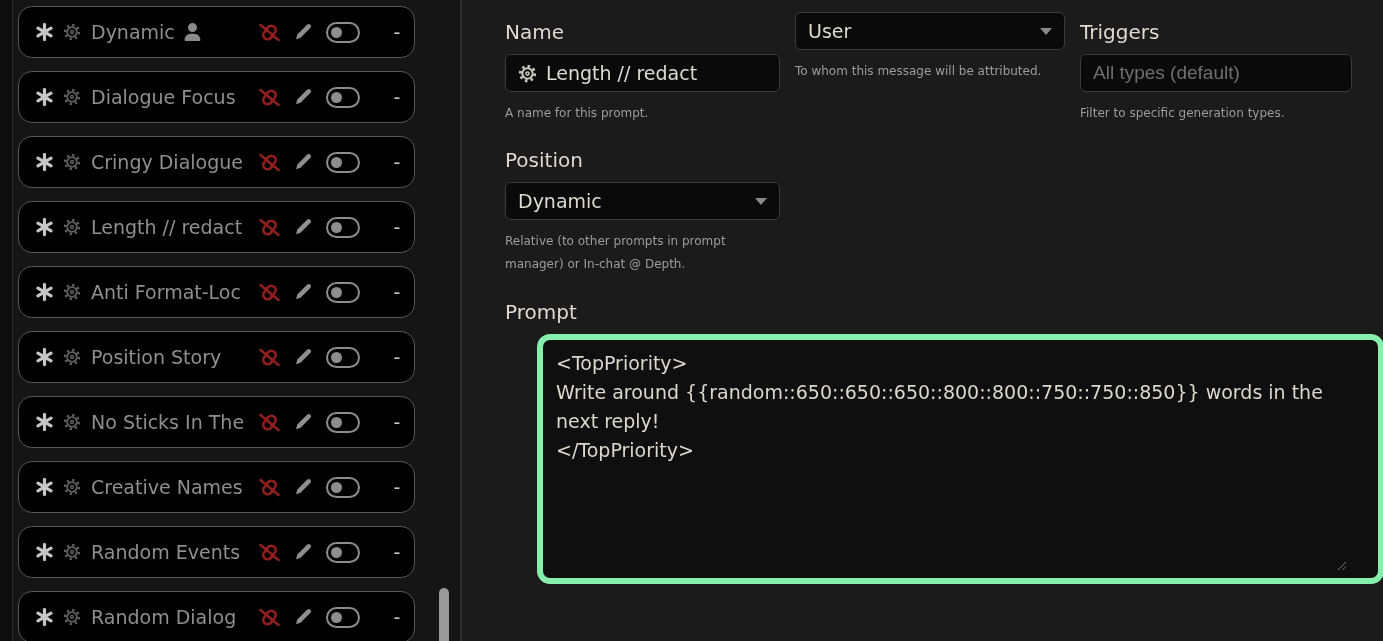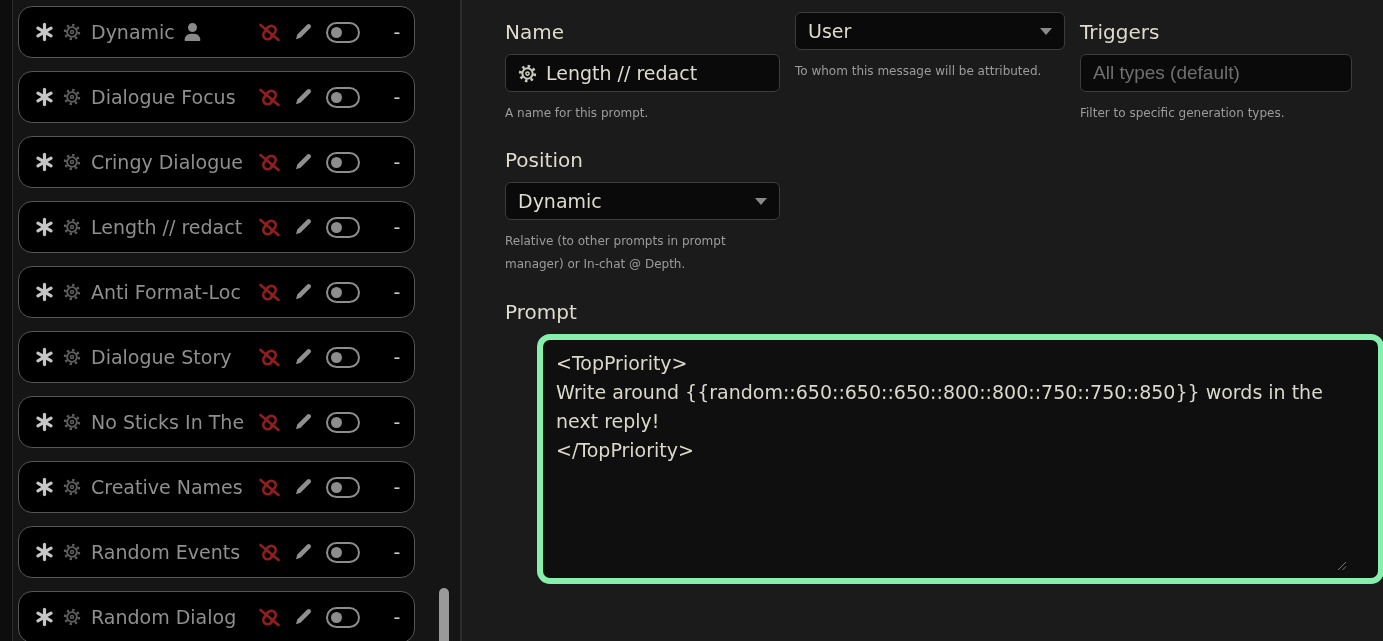--- a/index.html
+++ b/index.html
@@ -235,21 +235,21 @@
       </span>
     </div>
 
     <div class="prompt-item">
       <span class="asterisk-wrap"><svg width="19" height="20" viewBox="0 0 20 20" stroke="#c6c6c6">
             <use href="#ico-asterisk"></use>
           </svg></span>
       <span class="gear-wrap"><svg width="18" height="18" viewBox="0 0 20 20" stroke="#6e6e6e">
             <use href="#ico-gear"></use>
           </svg></span>
-      <span class="item-label">Dialogue Story</span>
+      <span class="item-label">Position Story</span>
       <span class="item-icons">
         <span class="unlink-wrap"><svg width="25" height="21" viewBox="0 0 25 20" stroke="#8f1e1e">
               <use href="#ico-unlink"></use>
             </svg></span>
         <span class="pencil-wrap"><svg width="20" height="20" viewBox="0 0 20 20" fill="#8f8f8f">
               <use href="#ico-pencil"></use>
             </svg></span>
         <span class="toggle"></span>
         <span class="item-dash">-</span>
       </span>

